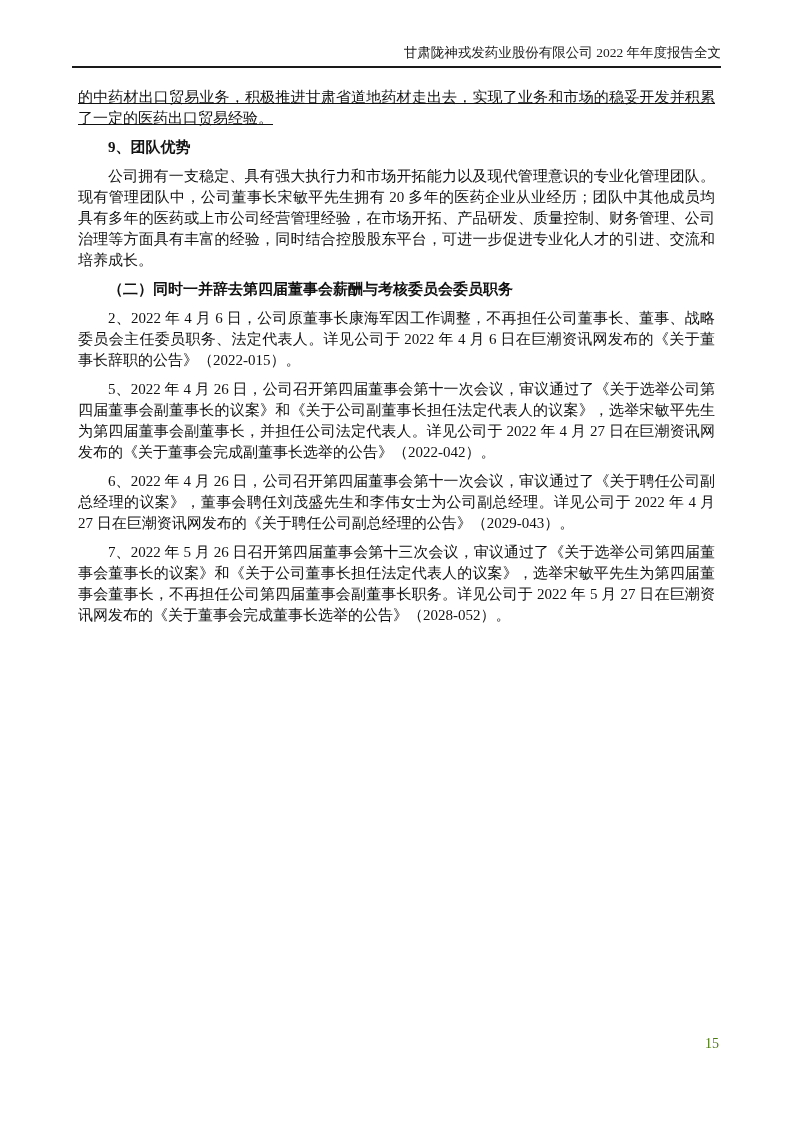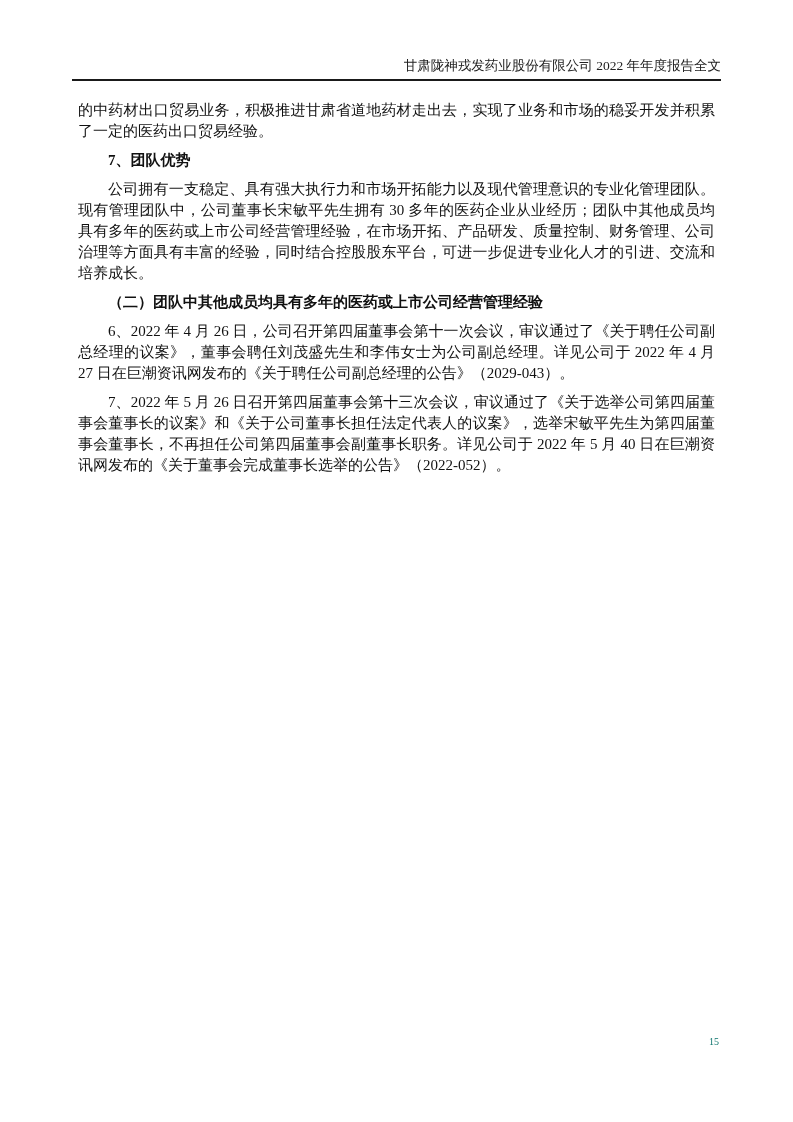--- a/index.html
+++ b/index.html
@@ -9,78 +9,81 @@
     width: 793px;
     height: 1122px;
     margin: 0 auto;
     background: #ffffff;
     font-family: "Liberation Serif", "DejaVu Serif", serif;
     color: #111111;
     overflow: hidden;
   }
   .header {
     margin: 0 72px 0 72px;
-    padding-top: 57px;
+    padding-top: 44px;
     padding-bottom: 5px;
     text-align: right;
     font-size: 13.5px;
     line-height: 17px;
     border-bottom: 2px solid #1a1a1a;
     color: #222222;
   }
   .content {
     margin: 19px 78px 0 78px;
     font-size: 15px;
     line-height: 21px;
     text-align: justify;
   }
   .content p {
     margin: 0 0 8px 0;
     text-indent: 2em;
   }
   .content p.cont {
     text-indent: 0;
+    text-decoration: underline;
   }
   .content p.hd {
     font-weight: bold;
     margin: 8px 0 8px 0;
   }
   .page-number {
     position: absolute;
     top: 1036px;
     right: 74px;
-    font-size: 10px;
-    color: #0f766e;
+    font-size: 14px;
+    color: #4d7c0f;
   }
 </style>
 </head>
 <body>
 
 <div class="page">
 
   <div class="header">
     <span>甘肃陇神戎发药业股份有限公司 2022 年年度报告全文</span>
   </div>
 
   <div class="content">
     <p class="cont">的中药材出口贸易业务，积极推进甘肃省道地药材走出去，实现了业务和市场的稳妥开发并积累了一定的医药出口贸易经验。</p>
 
-    <p class="hd">7、团队优势</p>
+    <p class="hd">9、团队优势</p>
 
-    <p>公司拥有一支稳定、具有强大执行力和市场开拓能力以及现代管理意识的专业化管理团队。现有管理团队中，公司董事长宋敏平先生拥有 30 多年的医药企业从业经历；团队中其他成员均具有多年的医药或上市公司经营管理经验，在市场开拓、产品研发、质量控制、财务管理、公司治理等方面具有丰富的经验，同时结合控股股东平台，可进一步促进专业化人才的引进、交流和培养成长。</p>
+    <p>公司拥有一支稳定、具有强大执行力和市场开拓能力以及现代管理意识的专业化管理团队。现有管理团队中，公司董事长宋敏平先生拥有 20 多年的医药企业从业经历；团队中其他成员均具有多年的医药或上市公司经营管理经验，在市场开拓、产品研发、质量控制、财务管理、公司治理等方面具有丰富的经验，同时结合控股股东平台，可进一步促进专业化人才的引进、交流和培养成长。</p>
 
-    <p class="hd">（二）团队中其他成员均具有多年的医药或上市公司经营管理经验</p>
+    <p class="hd">（二）同时一并辞去第四届董事会薪酬与考核委员会委员职务</p>
+
+
+    <p>2、2022 年 4 月 6 日，公司原董事长康海军因工作调整，不再担任公司董事长、董事、战略委员会主任委员职务、法定代表人。详见公司于 2022 年 4 月 6 日在巨潮资讯网发布的《关于董事长辞职的公告》（2022-015）。</p>
 
 
 
-
-
+    <p>5、2022 年 4 月 26 日，公司召开第四届董事会第十一次会议，审议通过了《关于选举公司第四届董事会副董事长的议案》和《关于公司副董事长担任法定代表人的议案》，选举宋敏平先生为第四届董事会副董事长，并担任公司法定代表人。详见公司于 2022 年 4 月 27 日在巨潮资讯网发布的《关于董事会完成副董事长选举的公告》（2022-042）。</p>
 
     <p>6、2022 年 4 月 26 日，公司召开第四届董事会第十一次会议，审议通过了《关于聘任公司副总经理的议案》，董事会聘任刘茂盛先生和李伟女士为公司副总经理。详见公司于 2022 年 4 月 27 日在巨潮资讯网发布的《关于聘任公司副总经理的公告》（2029-043）。</p>
 
-    <p>7、2022 年 5 月 26 日召开第四届董事会第十三次会议，审议通过了《关于选举公司第四届董事会董事长的议案》和《关于公司董事长担任法定代表人的议案》，选举宋敏平先生为第四届董事会董事长，不再担任公司第四届董事会副董事长职务。详见公司于 2022 年 5 月 40 日在巨潮资讯网发布的《关于董事会完成董事长选举的公告》（2022-052）。</p>
+    <p>7、2022 年 5 月 26 日召开第四届董事会第十三次会议，审议通过了《关于选举公司第四届董事会董事长的议案》和《关于公司董事长担任法定代表人的议案》，选举宋敏平先生为第四届董事会董事长，不再担任公司第四届董事会副董事长职务。详见公司于 2022 年 5 月 27 日在巨潮资讯网发布的《关于董事会完成董事长选举的公告》（2028-052）。</p>
 
 
   </div>
 
   <div class="page-number">15</div>
 
 </div>
 
 </body></html>

